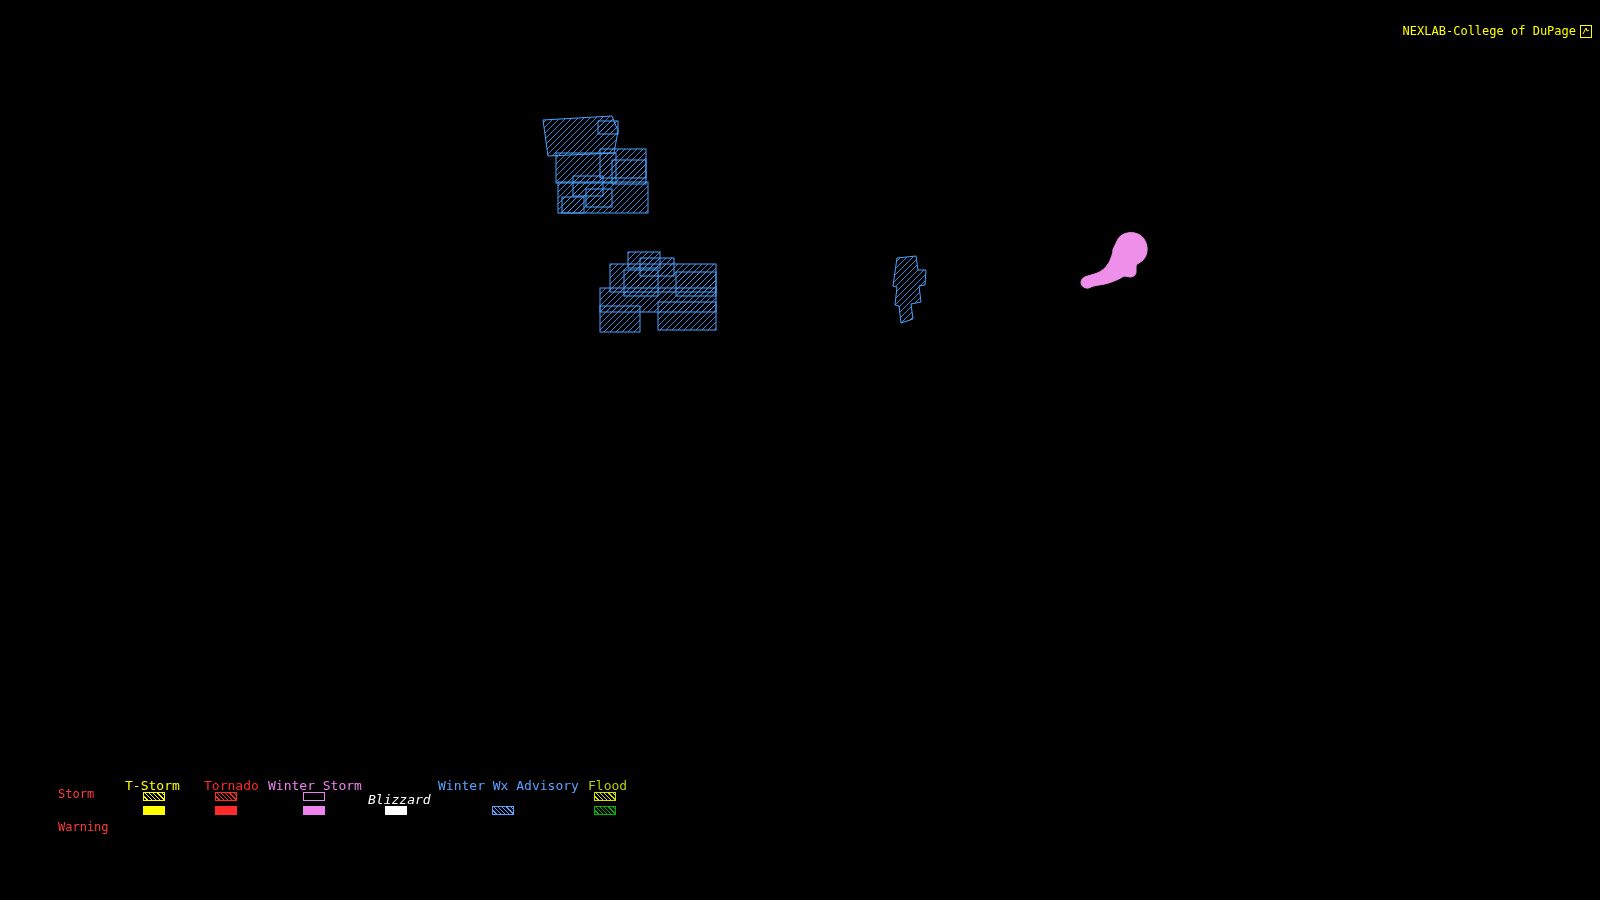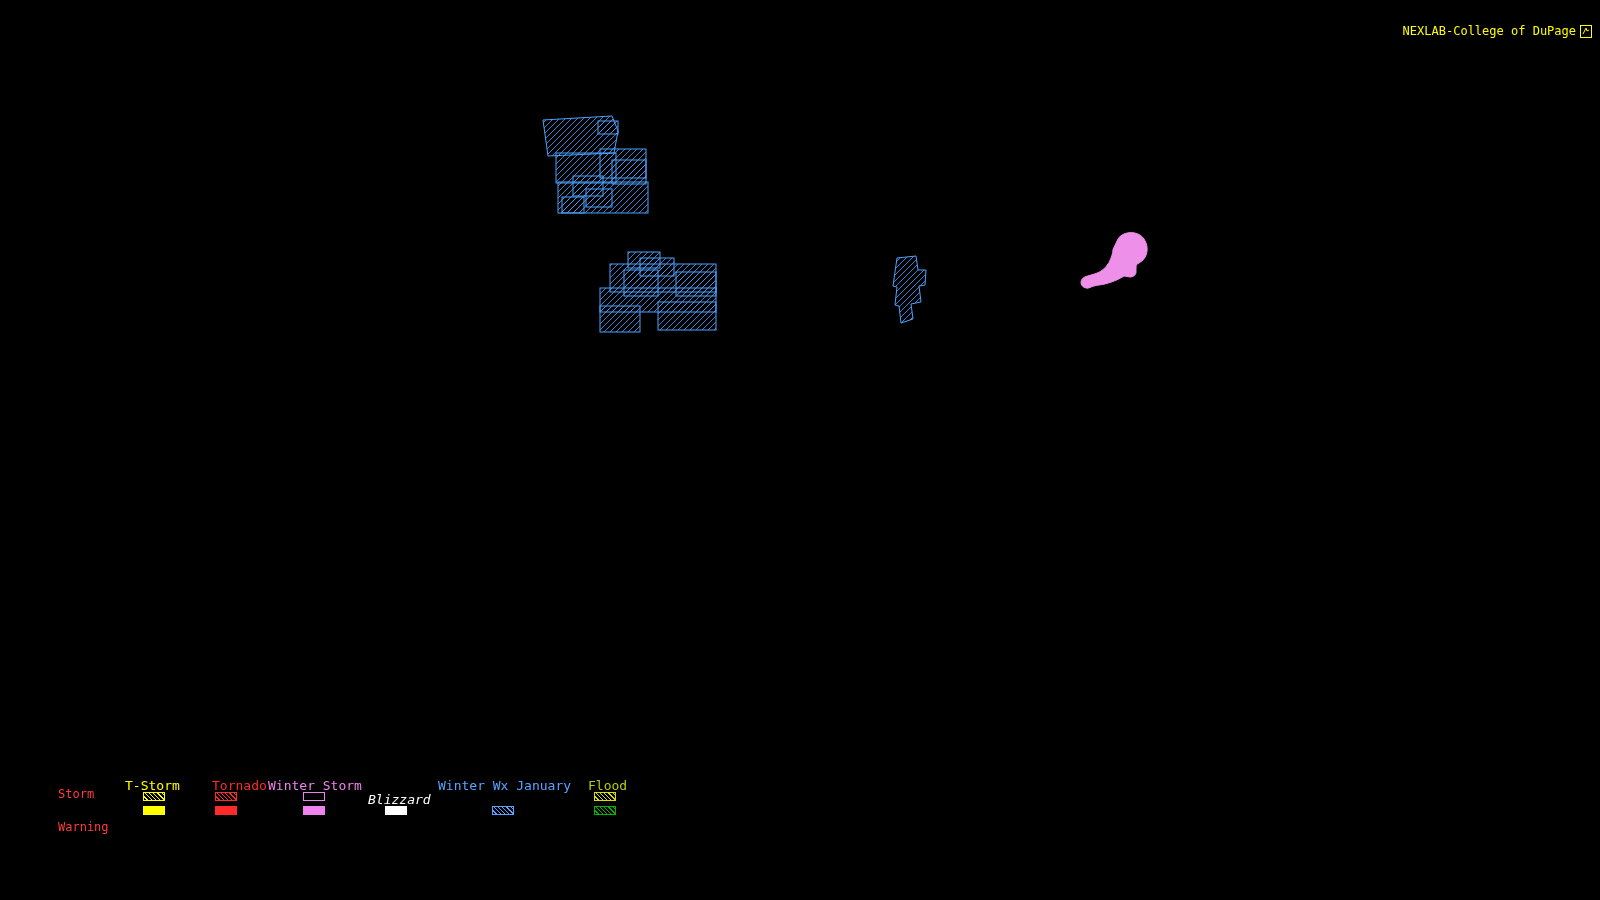--- a/index.html
+++ b/index.html
@@ -98,24 +98,24 @@
                c2,-4 4,-9 4,-13 Z" fill="#ee8fe9" stroke="#ee8fe9" stroke-width="1"></path>
       <circle cx="1125" cy="240" r="4" fill="#ee8fe9"></circle>
     </g>
   </svg>
 
   <div id="legend">
     <div class="leg-row-label" style="left:58px;top:12px">Storm</div>
     <div class="leg-row-label" style="left:58px;top:45px">Warning</div>
 
     <div class="leg-h" style="left: 125px; top: 3px; --c: #ffff00;">T-Storm</div>
-    <div class="leg-h" style="left: 212px; top: 3px; --c: #ff2a2a;">Tornado</div>
+    <div class="leg-h" style="left: 204px; top: 3px; --c: #ff2a2a;">Tornado</div>
     <div class="leg-h" style="left: 268px; top: 3px; --c: #ee82ee;">Winter Storm</div>
     <div class="leg-h" style="left: 368px; top: 17px; font-style: italic; --c: #ffffff;">Blizzard</div>
-    <div class="leg-h" style="left: 438px; top: 3px; --c: #5aa2ff;">Winter Wx January</div>
+    <div class="leg-h" style="left: 438px; top: 3px; --c: #5aa2ff;">Winter Wx Advisory</div>
     <div class="leg-h" style="left: 588px; top: 3px; text-align: right; --c: #b9cc00;">Flood</div>
 
     <div class="sw hatch" style="left: 143px; top: 17px; --c: #ffff00;"></div>
     <div class="sw hatch" style="left: 215px; top: 17px; --c: #ff2a2a;"></div>
     <div class="sw outline" style="left: 303px; top: 17px; --c: #ee82ee;"></div>
     <div class="sw hatch" style="left: 594px; top: 17px; --c: #d9e000;"></div>
 
     <div class="sw fill" style="left: 143px; top: 31px; --c: #ffff00;"></div>
     <div class="sw fill" style="left: 215px; top: 31px; --c: #ff2a2a;"></div>
     <div class="sw fill" style="left: 303px; top: 31px; --c: #ee82ee;"></div>

